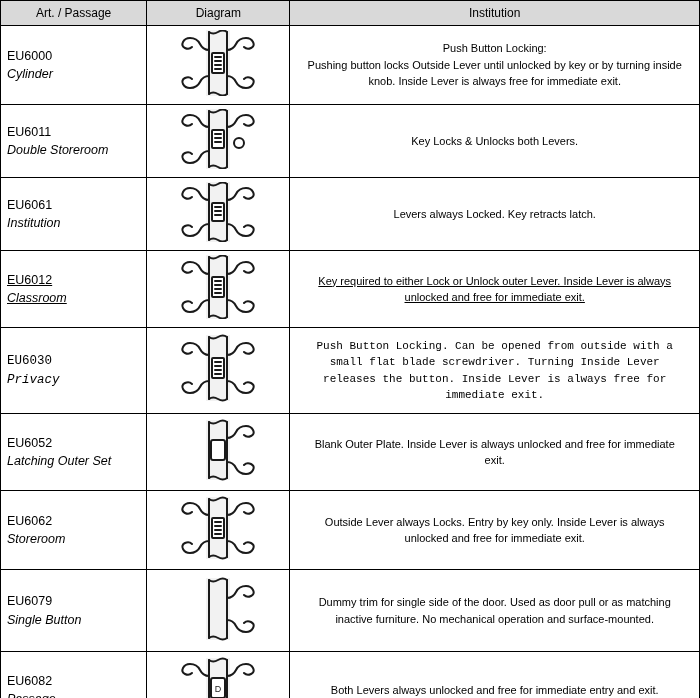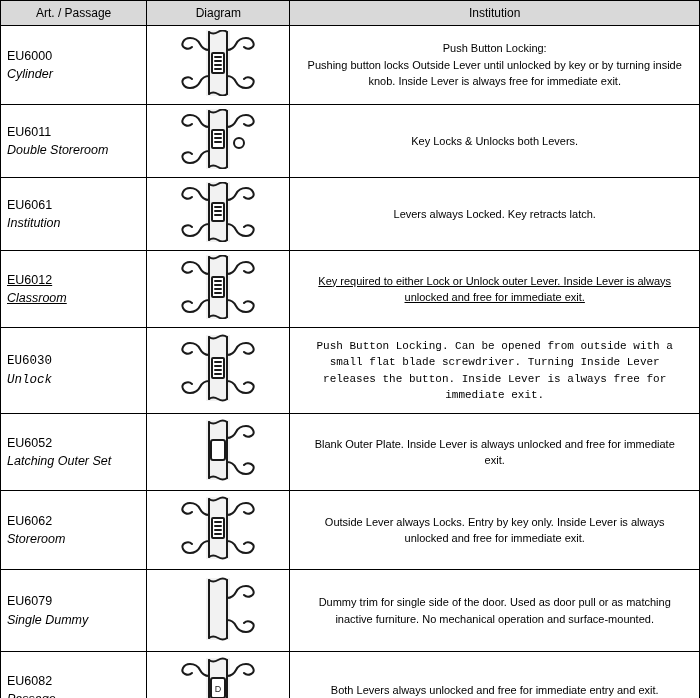--- a/index.html
+++ b/index.html
@@ -194,21 +194,21 @@
             <path class="lock-line" d="M54 45 q6 0 9 6 q3 6 10 6 q5 0 7 -4 q2 -4 -2 -6 q-4 -2 -7 1"></path>
           </svg>
         </span>
       </td>
       <td class="desc-cell">Key required to either Lock or Unlock outer Lever. Inside Lever is always unlocked and free for immediate exit.</td>
     </tr>
 
     <tr style="height:86px;font-family:Liberation Mono, monospace;">
       <td class="art-cell">
         <span class="code">EU6030</span>
-        <span class="fn">Unlock</span>
+        <span class="fn">Privacy</span>
       </td>
       <td class="diagram-cell">
         <span class="lock-wrap">
           <svg class="lock" width="90" height="70" viewBox="0 0 90 70" aria-hidden="true">
             <rect class="lock-bg" x="33" y="2" width="24" height="66"></rect>
             <path class="lock-line" d="M36 4 L36 66 M54 4 L54 66"></path>
             <path class="lock-line" d="M36 4 q4 3 9 0 q5 -3 9 0 M36 66 q4 -3 9 0 q5 3 9 0"></path>
             <rect class="lock-fill-white" x="39" y="25" width="12" height="20" rx="1"></rect>
             <path class="lock-line" d="M42 29 h6 M42 33 h6 M42 37 h6 M42 41 h6"></path>
             <path class="lock-line" d="M36 22 q-6 0 -9 -6 q-3 -6 -10 -6 q-5 0 -7 4 q-2 4 2 6 q4 2 7 -1"></path>
@@ -260,21 +260,21 @@
             <path class="lock-line" d="M54 46 q6 0 9 6 q3 6 10 6 q5 0 7 -4 q2 -4 -2 -6 q-4 -2 -7 1"></path>
           </svg>
         </span>
       </td>
       <td class="desc-cell">Outside Lever always Locks. Entry by key only. Inside Lever is always unlocked and free for immediate exit.</td>
     </tr>
 
     <tr style="height:82px;">
       <td class="art-cell">
         <span class="code">EU6079</span>
-        <span class="fn">Single Dummy</span>
+        <span class="fn">Single Button</span>
       </td>
       <td class="diagram-cell">
         <span class="lock-wrap">
           <svg class="lock" width="90" height="66" viewBox="0 0 90 66" aria-hidden="true">
             <rect class="lock-bg" x="33" y="2" width="24" height="62"></rect>
             <path class="lock-line" d="M36 4 L36 62 M54 4 L54 62"></path>
             <path class="lock-line" d="M36 4 q4 3 9 0 q5 -3 9 0 M36 62 q4 -3 9 0 q5 3 9 0"></path>
             <path class="lock-line" d="M54 22 q6 0 9 -6 q3 -6 10 -6 q5 0 7 4 q2 4 -2 6 q-4 2 -7 -1"></path>
             <path class="lock-line" d="M54 44 q6 0 9 6 q3 6 10 6 q5 0 7 -4 q2 -4 -2 -6 q-4 -2 -7 1"></path>
           </svg>

